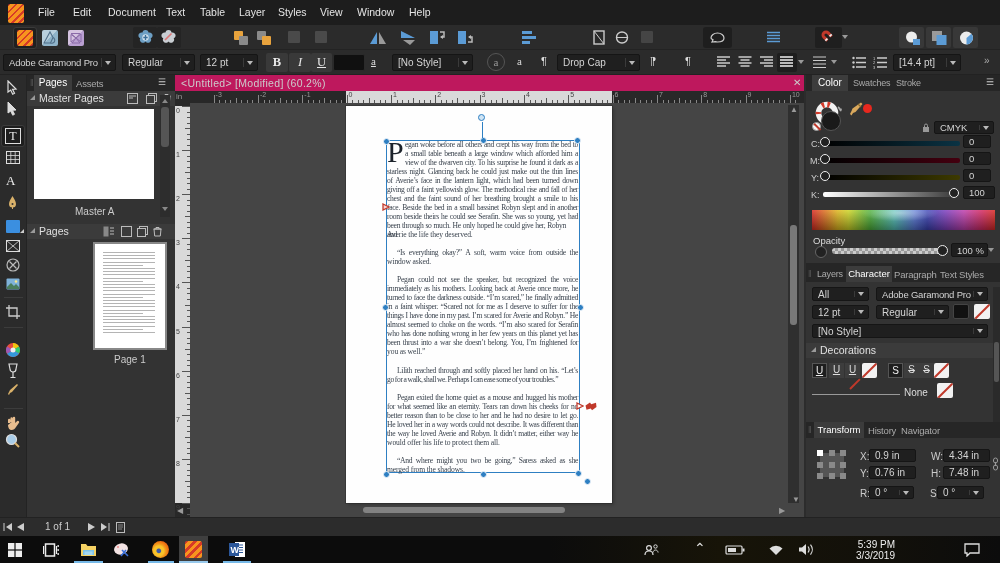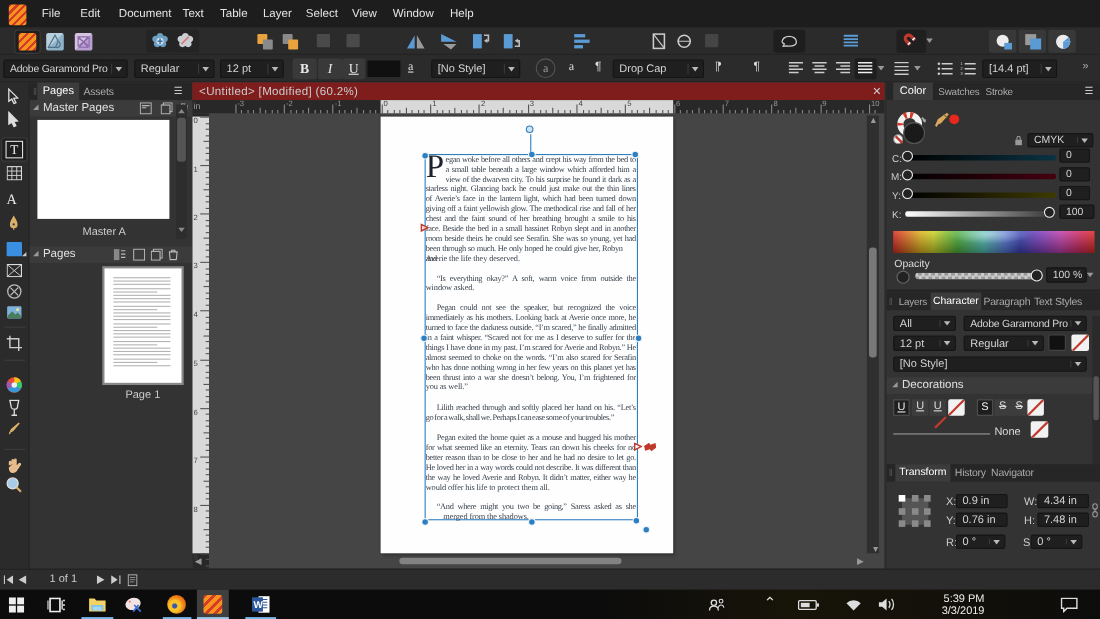--- a/index.html
+++ b/index.html
@@ -18,21 +18,21 @@
 
 <div class="a" style="left:0;top:0;width:1000px;height:25px;background:#1d1d1d">
   <div class="a" style="left:8px;top:4px;width:16px;height:19px;border-radius:2px;background:repeating-linear-gradient(135deg,#d63a28 0 2px,#f7941e 2px 5px);"></div>
   <div class="a" style="left:0;top:0;width:1000px;height:25px;color:#e4e4e4;font-size:10.5px;line-height:25px">
     <span class="a" style="left:38px">File</span>
     <span class="a" style="left:73px">Edit</span>
     <span class="a" style="left:108px">Document</span>
     <span class="a" style="left:166px">Text</span>
     <span class="a" style="left:200px">Table</span>
     <span class="a" style="left:239px">Layer</span>
-    <span class="a" style="left:278px">Select</span>
+    <span class="a" style="left:278px">Styles</span>
     <span class="a" style="left:320px">View</span>
     <span class="a" style="left:357px">Window</span>
     <span class="a" style="left:409px">Help</span>
   </div>
 </div>
 
 <div class="a" style="left:0;top:25px;width:1000px;height:25px;background:#2b2b2b;border-bottom:1px solid #232323">
 
   <div class="a" style="left:13px;top:2px;width:24px;height:22px;background:#1f1f1f;border:1px solid #3a3a3a;border-radius:3px"></div>
   <div class="a" style="left:17px;top:5px;width:16px;height:16px;border-radius:2px;background:repeating-linear-gradient(135deg,#d63a28 0 2px,#f7941e 2px 5px)"></div>
@@ -337,21 +337,21 @@
         <div style="position:absolute;left:8px;top:81.6px;width:52px;height:1px;background:#b4b4b4"></div>
         <div style="position:absolute;left:8px;top:84.8px;width:40px;height:1px;background:#b4b4b4"></div>
         <div style="position:absolute;left:8px;top:88.0px;width:52px;height:1px;background:#b4b4b4"></div>
       </div>
   </div>
   <div class="a" style="left:87px;top:279px;color:#ccc;font-size:10px">Page 1</div>
 </div>
 
 <div class="a" style="left:175px;top:75px;width:629px;height:442px;background:#454545">
 
-  <div class="a" style="left:0;top:0;width:629px;height:16px;background:#7f1d1d">
+  <div class="a" style="left:0;top:0;width:629px;height:16px;background:#be185d">
     <span class="a" style="left:6px;top:2px;color:#ccc;font-size:10.5px;letter-spacing:0.3px">&lt;Untitled&gt; [Modified] (60.2%)</span>
     <span class="a" style="left:618px;top:2px;color:#ccc;font-size:10px">✕</span>
   </div>
 
   <div id="hruler" class="a" style="left:0;top:16px;width:629px;height:12px;background:#282828">
       <div class="a" style="left:171px;top:0;width:266px;height:12px;background:#d9d9d9"></div>
       <div class="a" style="left:38.6px;bottom:0;width:1px;height:8px;background:#888"></div>
       <div class="a" style="left:44.2px;bottom:0;width:1px;height:3px;background:#888"></div>
       <div class="a" style="left:49.7px;bottom:0;width:1px;height:3px;background:#888"></div>
       <div class="a" style="left:55.2px;bottom:0;width:1px;height:3px;background:#888"></div>
@@ -599,21 +599,21 @@
       <div class="tl last" style="top:233.6px;left:0;width:191px;letter-spacing:-0.35px;word-spacing:-0.6px">go for a walk, shall we. Perhaps I can ease some of your troubles.”</div>
 
       <div class="tl" style="top:251.8px;left:0;width:191px;padding-left:10px">Pegan exited the home quiet as a mouse and hugged his mother</div>
       <div class="tl" style="top:260.8px;left:0;width:191px">for what seemed like an eternity. Tears ran down his cheeks for no</div>
       <div class="tl" style="top:269.8px;left:0;width:191px">better reason than to be close to her and he had no desire to let go.</div>
       <div class="tl" style="top:278.8px;left:0;width:191px">He loved her in a way words could not describe. It was different than</div>
       <div class="tl" style="top:287.8px;left:0;width:191px">the way he loved Averie and Robyn. It didn’t matter, either way he</div>
       <div class="tl last" style="top:296.8px;left:0;width:191px">would offer his life to protect them all.</div>
 
       <div class="tl" style="top:315px;left:0;width:191px;padding-left:10px">“And where might you two be going,” Saress asked as she</div>
-      <div class="tl last" style="top:324px;left:16px;width:151px">merged from the shadows.</div>
+      <div class="tl last" style="top:324px;left:0;width:151px">merged from the shadows.</div>
     </div>
 
     <div class="hdl" style="left:193px;top:35px"></div>
     <div class="hdl" style="left:290px;top:34px"></div>
     <div class="hdl" style="left:384px;top:34px"></div>
     <div class="hdl" style="left:192px;top:201px"></div>
     <div class="hdl" style="left:387px;top:201px"></div>
     <div class="hdl" style="left:193px;top:368px"></div>
     <div class="hdl" style="left:290px;top:368px"></div>
     <div class="hdl" style="left:385px;top:367px"></div>

